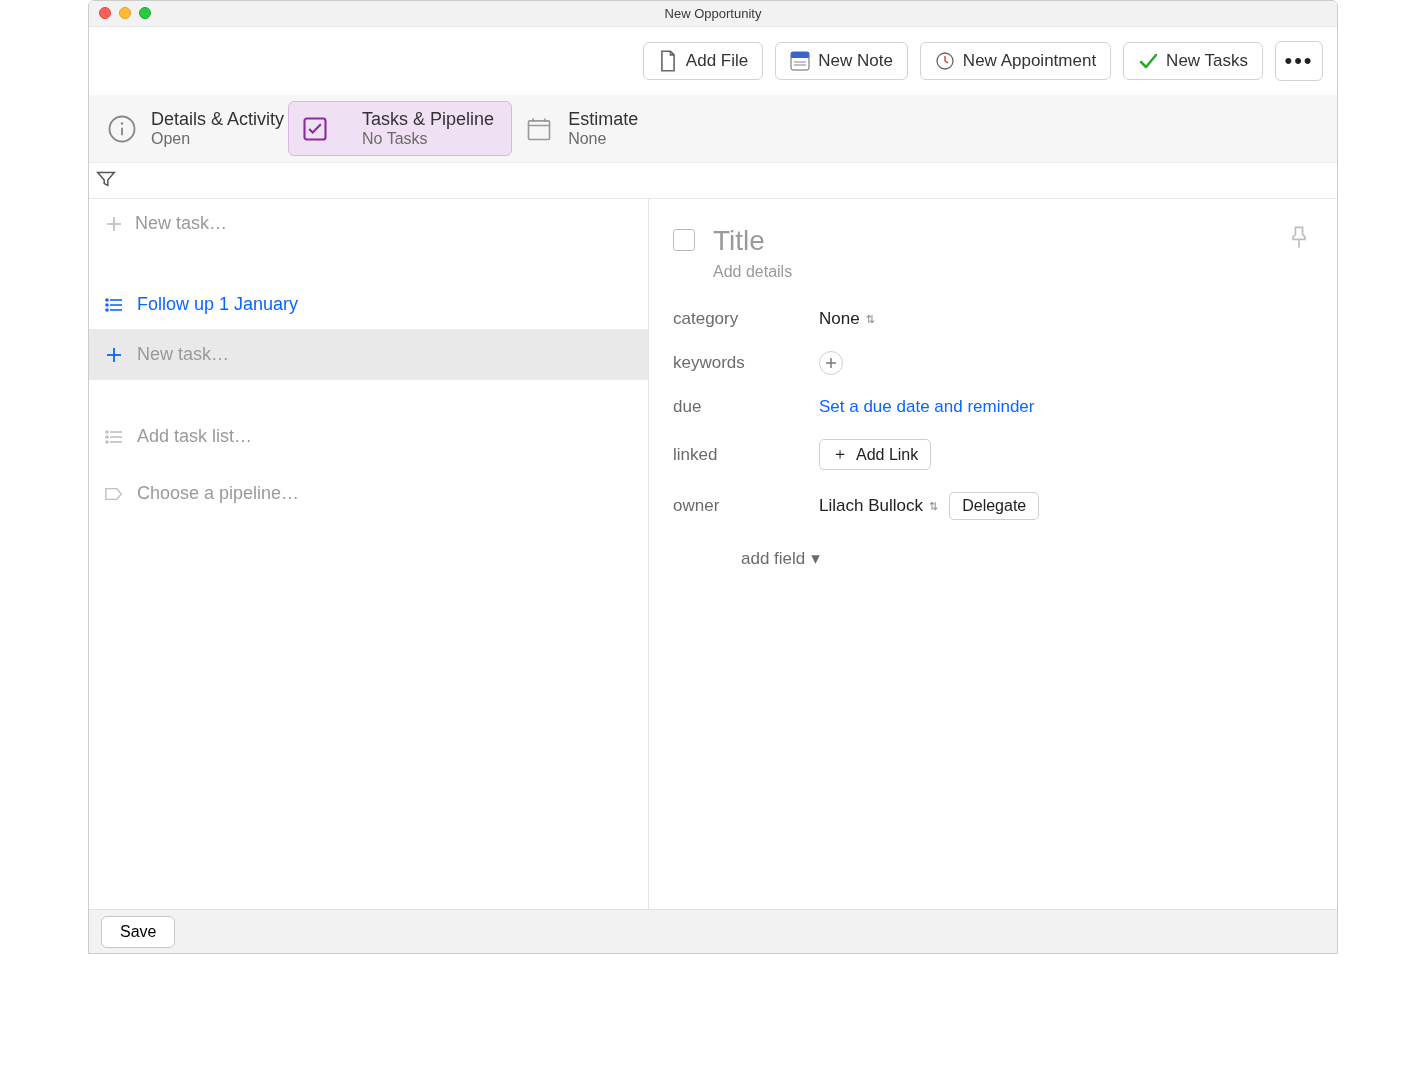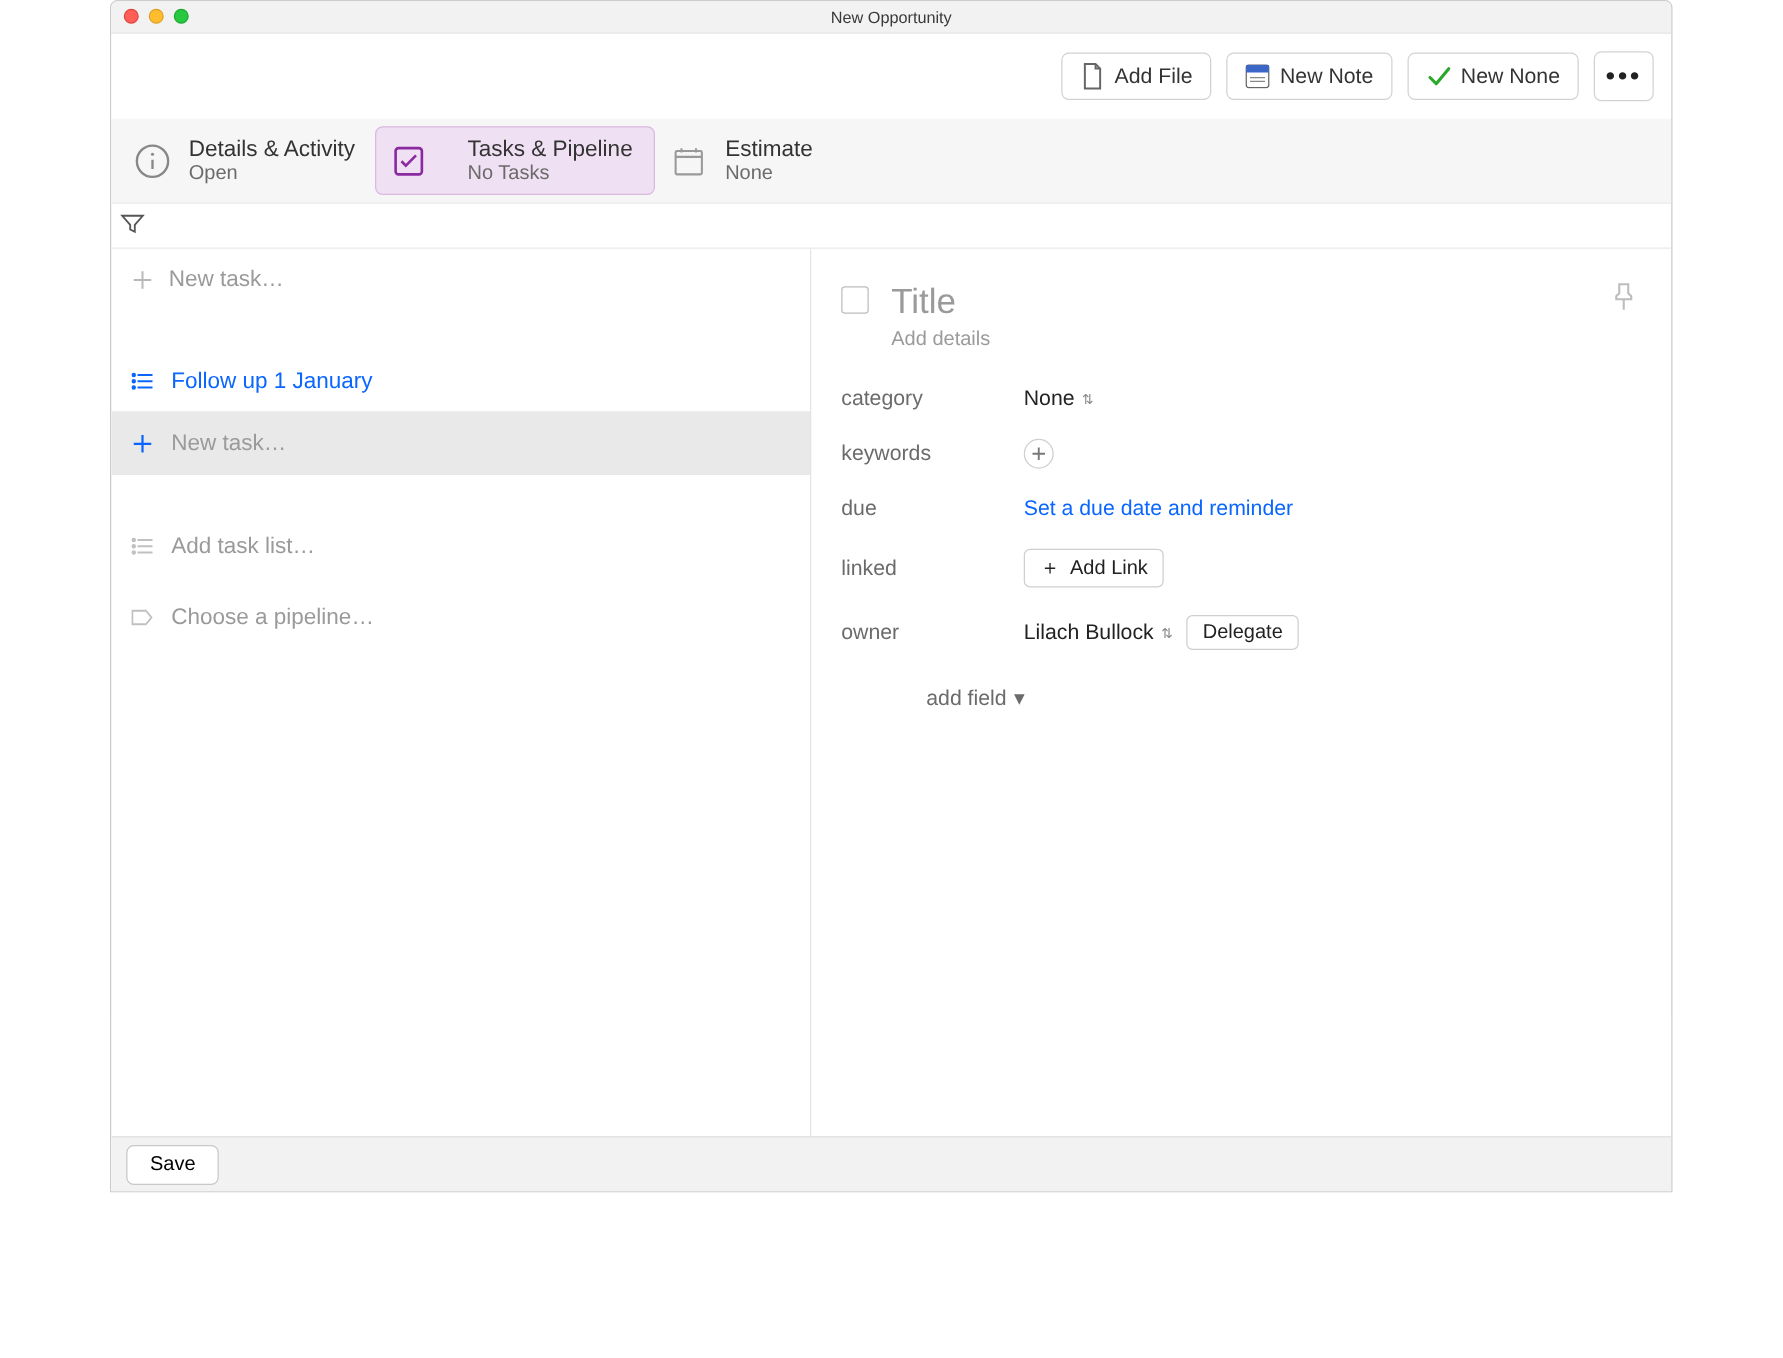--- a/index.html
+++ b/index.html
@@ -28,21 +28,21 @@
   .titlebar .title { font-size:13px; color:#3a3a3a; }
 
   
   .toolbar { padding:14px 14px 14px 14px; display:flex; justify-content:flex-end; gap:12px; align-items:center; background:#fff; }
   .toolbar .tbtn { background:#fff; border:1px solid #d2d2d2; border-radius:6px; padding:8px 14px; font-size:17px; color:#333; display:flex; align-items:center; gap:8px; cursor:pointer; }
   .toolbar .ellipsis { width:48px; height:40px; display:flex; align-items:center; justify-content:center; border:1px solid #d2d2d2; border-radius:6px; font-size:22px; letter-spacing:2px; cursor:pointer; }
   .ico { width:20px; height:20px; display:inline-flex; align-items:center; justify-content:center; }
 
   
   .subtabs { display:flex; gap:0; background:#f6f6f6; padding:6px; border-bottom:1px solid #ececec; }
-  .subtab { display:flex; align-items:center; gap:12px; padding:8px 16px 8px 10px; border-radius:6px; cursor:pointer; }
+  .subtab { display:flex; align-items:center; gap:12px; padding:8px 4px 8px 10px; border-radius:6px; cursor:pointer; }
   .subtab.selected { background:var(--bg-selected-tab); border:1px solid #d9b9df; padding:7px 17px 7px 9px;gap:30px; }
   .subtab .sticon { width:34px; height:34px; display:flex; align-items:center; justify-content:center; }
   .subtab .lbls { display:flex; flex-direction:column; line-height:1.15; }
   .subtab .lbl-main { font-size:18px; color:#333; }
   .subtab .lbl-sub { font-size:16px; color:var(--text-medium); }
 
   
   .filterrow { height:36px; display:flex; align-items:center; padding:0 6px; border-bottom:1px solid #e9e9e9; }
   .filterrow svg { stroke:#555; }
 
@@ -115,25 +115,34 @@
             <rect x="1" y="1" width="18" height="18" rx="2" fill="#fff" stroke="#666"></rect>
             <rect x="1" y="1" width="18" height="6" fill="#3a66c7"></rect>
             <line x1="4" y1="11" x2="16" y2="11" stroke="#888"></line>
             <line x1="4" y1="14" x2="16" y2="14" stroke="#888"></line>
           </svg>
       </span>
       <span>New Note</span>
     </button>
     <button class="tbtn">
       <span class="ico">
+        <svg width="20" height="20" viewBox="0 0 20 20" fill="none" stroke="#666" stroke-width="1.3">
+            <circle cx="10" cy="10" r="8"></circle>
+            <path d="M10 5v5l3 2" stroke="#c33"></path>
+          </svg>
+      </span>
+      <span>New Appointment</span>
+    </button>
+    <button class="tbtn">
+      <span class="ico">
         <svg width="20" height="20" viewBox="0 0 20 20" fill="none" stroke="#2aa82a" stroke-width="2.5" stroke-linecap="round" stroke-linejoin="round">
             <path d="M3 11l5 5L18 4"></path>
           </svg>
       </span>
-      <span>New None</span>
+      <span>New Tasks</span>
     </button>
     <div class="ellipsis">
       <span>•••</span>
     </div>
   </div>
 
   <div class="subtabs">
     <div class="subtab">
       <span class="sticon">
         <svg width="30" height="30" viewBox="0 0 24 24" fill="none" stroke="#888" stroke-width="1.5">

